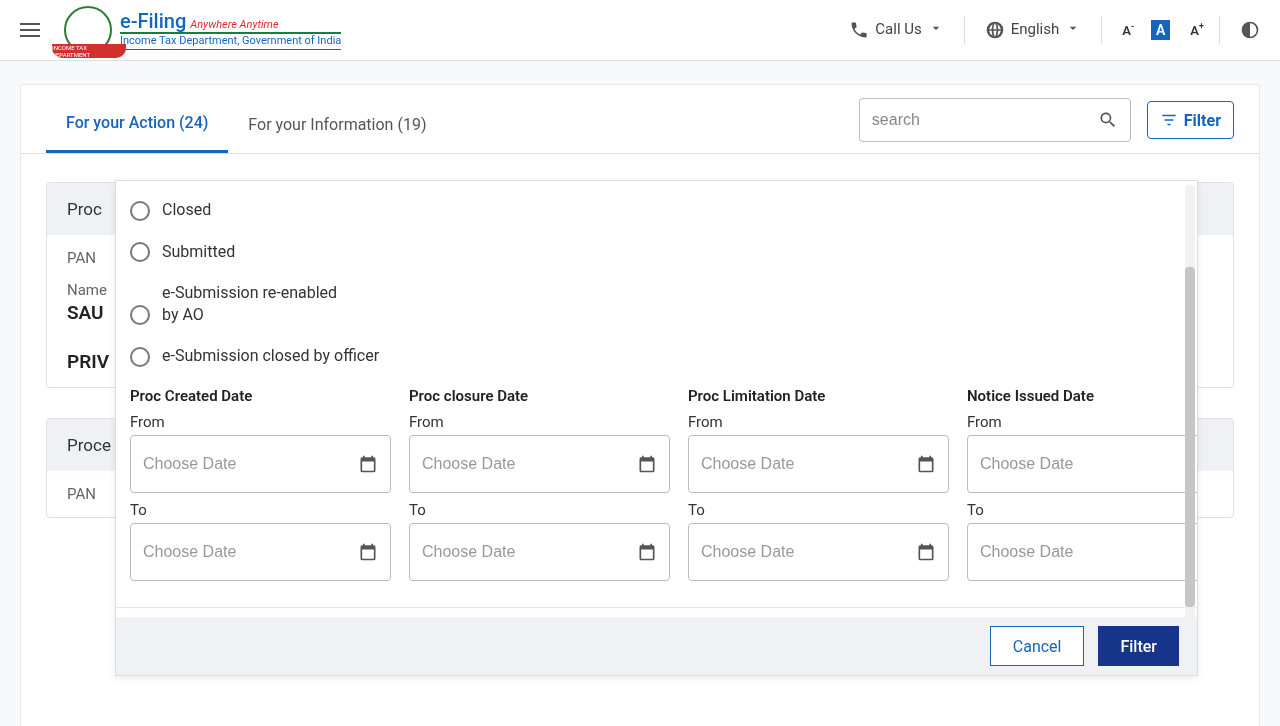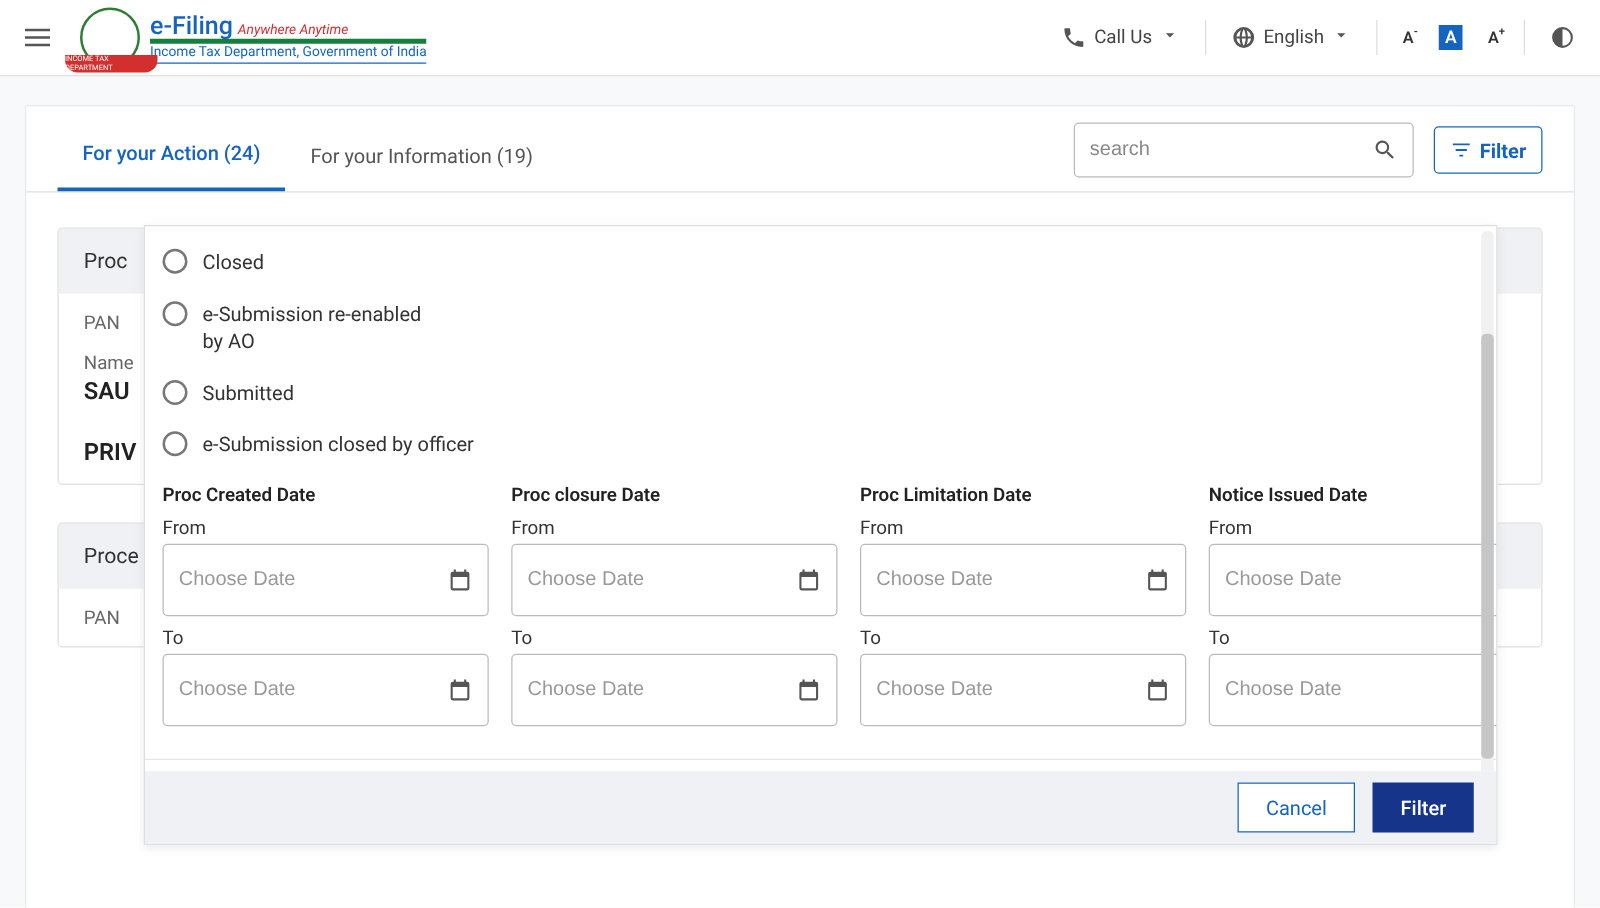--- a/index.html
+++ b/index.html
@@ -39,21 +39,21 @@
   }
   .ribbon {
     width: 74px; height: 14px; background: #d32f2f; border-radius: 0 0 10px 10px;
     position: absolute; bottom: -6px; left: -14px;
     display:flex; align-items:center; justify-content:center;
     font-size:6px; color:#fff;
   }
   .brand-text { line-height: 1.1; }
   .brand-line1 { color: #1565c0; font-size: 20px; font-weight: 500; }
   .tagline { color: #d32f2f; font-size: 11px; font-style: italic; }
-  .brand-line2 { color: #1565c0; font-size: 11px; border-top:4px solid #15803d; border-bottom:1px solid #1565c0; padding:1px 0; }
+  .brand-line2 { color: #1565c0; font-size: 11px; border-top:2px solid #15803d; border-bottom:1px solid #1565c0; padding:1px 0; }
   .header-right { margin-left:auto; display:flex; align-items:center; gap:20px; color:#444; }
   .header-item { display:flex; align-items:flex-start; gap:6px; font-size:15px; cursor:pointer; }
   .sep { width:1px; height:28px; background:#ddd; }
   .ico { width:20px; height:20px; fill:#555; }
   .font-box { background:#1565c0; color:#fff; padding:2px 5px; font-size:14px; font-weight:600; }
   .font-sm { font-size:13px; color:#333; font-weight:600; position:relative; }
   .font-sm sup { font-size:9px; position:absolute; top:-2px; }
 
   
   .main-card {
@@ -101,21 +101,21 @@
   .panel-scroll {
     flex:1; overflow:hidden; padding: 2px 0 0 0; position:relative;
   }
   .scrollbar-track {
     position:absolute; right:2px; top:4px; width:10px; height:478px; background:#f1f1f1; border-radius:4px;
   }
   .scrollbar-thumb {
     width:10px; height:340px; background:#c6c6c6; border-radius:4px; position:absolute; top:82px;
   }
   .radio-list { padding:6px 14px; }
-  .radio-row { display:flex; align-items:flex-start; gap:12px; padding:10px 0; cursor:pointer; }
+  .radio-row { display:flex; align-items:flex-end; gap:12px; padding:10px 0; cursor:pointer; }
   .radio-outer {
     width:20px; height:20px; border:2px solid #777; border-radius:50%; flex-shrink:0;
     display:flex; align-items:center; justify-content:center;
   }
   .radio-label { font-size:16px; color:#333; line-height:1.35; }
 
   .date-section {
     display:flex; gap:18px; padding: 4px 14px 18px 14px;
     border-bottom:1px solid #e5e5e5;
   }
@@ -239,25 +239,25 @@
 <div class="filter-panel">
   <div class="panel-scroll">
 
     <div class="radio-list">
       <div class="radio-row">
         <div class="radio-outer"></div>
         <div class="radio-label">Closed</div>
       </div>
       <div class="radio-row">
         <div class="radio-outer"></div>
-        <div class="radio-label" style="max-width:180px">e-Submission re-enabled by AO</div>
+        <div class="radio-label">Submitted</div>
       </div>
       <div class="radio-row">
         <div class="radio-outer"></div>
-        <div class="radio-label">Submitted</div>
+        <div class="radio-label" style="max-width:180px">e-Submission re-enabled by AO</div>
       </div>
       <div class="radio-row">
         <div class="radio-outer"></div>
         <div class="radio-label">e-Submission closed by officer</div>
       </div>
     </div>
 
     <div class="date-section">
       <div class="date-col">
         <h4>Proc Created Date</h4>

